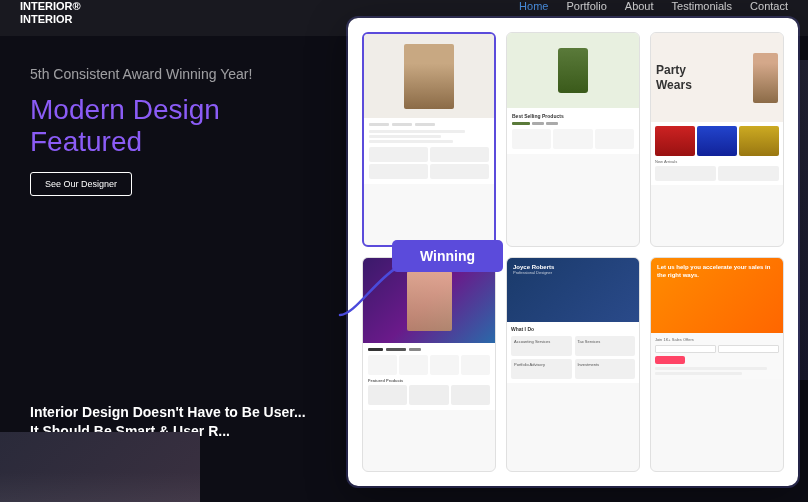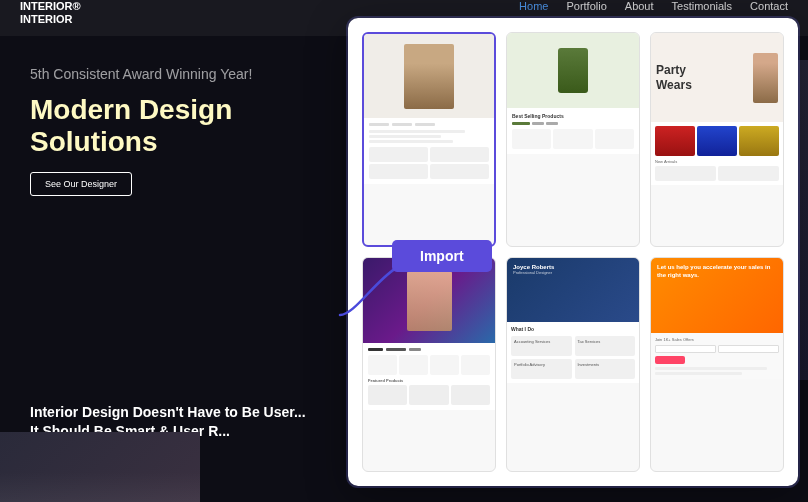--- a/index.html
+++ b/index.html
@@ -75,23 +75,23 @@
       z-index: 2;
     }
 
     .bg-hero-award {
       color: rgba(255,255,255,0.6);
       font-size: 14px;
       margin-bottom: 12px;
     }
 
     .bg-hero-title {
-      color: #fef9c3;
+      color: #8b5cf6;
       font-size: 28px;
-      font-weight: 700;
+      font-weight: 400;
       line-height: 1.15;
       margin-bottom: 14px;
     }
 
     .bg-hero-desc {
       color: rgba(255,255,255,0.6);
       font-size: 9px;
       line-height: 1.5;
       margin-bottom: 16px;
       max-width: 220px;
@@ -574,40 +574,40 @@
       <a class="bg-nav-link">Contact</a>
     </div>
   </div>
 
   <div class="bg-overlay"></div>
 
   <div class="bg-hero">
     <div class="bg-hero-award">5th Consistent Award Winning Year!</div>
     <div class="bg-hero-title">
       <span>Modern Design</span><br>
-      <span>Solutions</span>
+      <span>Featured</span>
     </div>
     <button class="bg-hero-btn">See Our Designer</button>
   </div>
 
   <div class="bg-bottom-text">
     <div>Interior Design Doesn't Have to Be User...</div>
     <div>It Should Be Smart &amp; User R...</div>
   </div>
 
   <div class="bg-room"></div>
   <div class="bg-room-thumb"></div>
 </div>
 
 <svg class="arrow-svg" width="120" height="100" viewBox="0 0 120 100">
   <path d="M 10 85 C 30 85, 60 20, 100 30" stroke="#4a4adb" stroke-width="2.5" fill="none" stroke-linecap="round"></path>
   <polygon points="95,22 105,32 92,36" fill="#4a4adb"></polygon>
 </svg>
 
-<button class="import-btn">Import</button>
+<button class="import-btn">Winning</button>
 
 <div class="popup-panel">
 
   <div class="template-card active">
     <div class="card-preview">
       <div class="card1-header">
         <div class="card1-person"></div>
       </div>
       <div class="card1-body">
         <div class="card1-nav">

